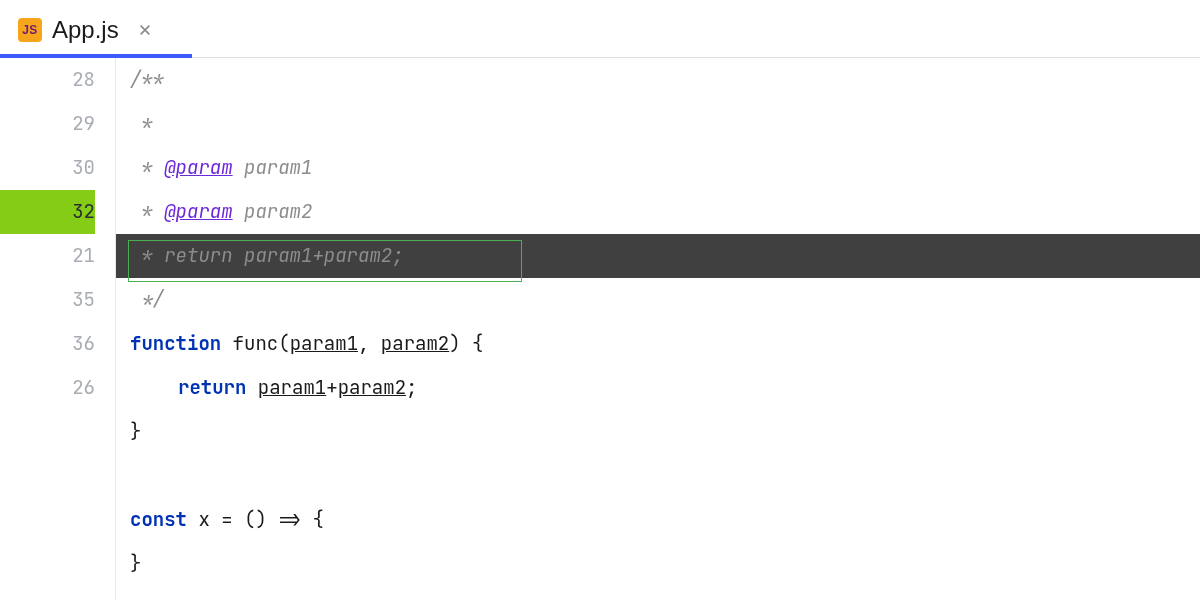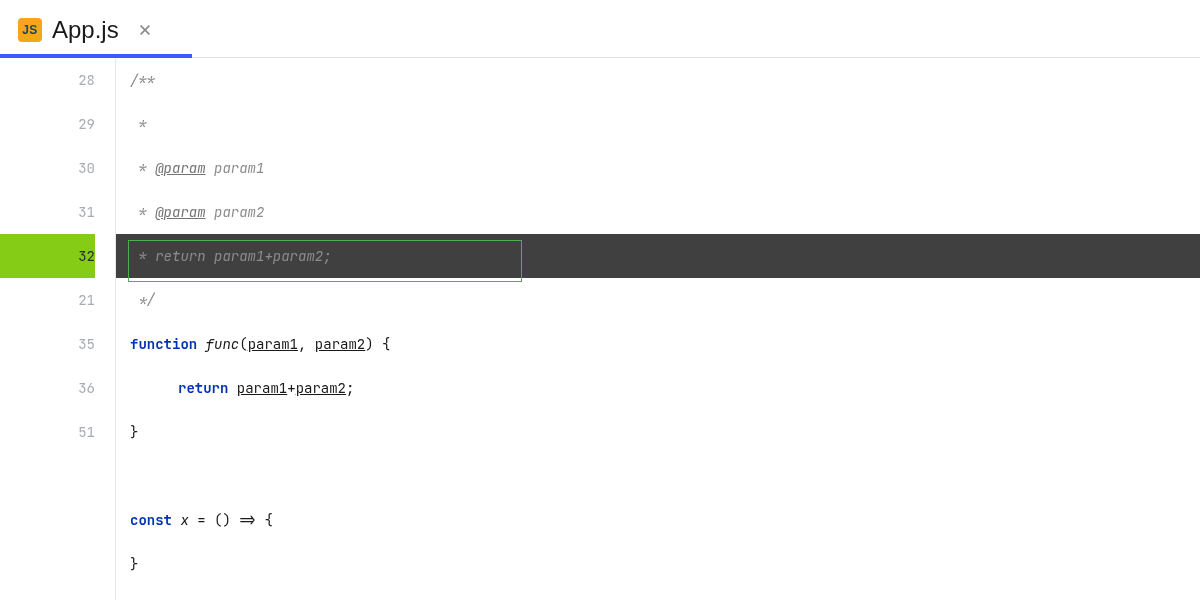--- a/index.html
+++ b/index.html
@@ -37,21 +37,21 @@
     .file-icon {
       width: 24px;
       height: 24px;
       background: #f7a61b;
       border-radius: 4px;
       display: flex;
       align-items: center;
       justify-content: center;
       font-size: 12px;
       font-weight: 700;
-      color: #0c4a6e;
+      color: #701a75;
       letter-spacing: 0.5px;
     }
     .tab-label {
       font-size: 24px;
       color: #1a1a1a;
       font-weight: 400;
     }
     .tab-close {
       display: flex;
       align-items: center;
@@ -60,21 +60,21 @@
       height: 20px;
       color: #888;
       cursor: pointer;
       margin-left: 6px;
     }
     .tab-close svg { width: 14px; height: 14px; }
     .editor {
       display: flex;
       height: calc(600px - 58px);
       font-family: "JetBrains Mono", "Fira Code", Menlo, Consolas, monospace;
-      font-size: 14px;
+      font-size: 19px;
       line-height: 44px;
     }
     .gutter {
       width: 116px;
       border-right: 1px solid #e8e8e8;
       text-align: right;
       padding-right: 20px;
       color: #a8acb3;
       user-select: none;
       background: #ffffff;
@@ -93,23 +93,23 @@
     .line {
       height: 44px;
       padding-left: 14px;
       white-space: pre;
       position: relative;
     }
     .line.current {
       background: #404040;
     }
     .comment { color: #8c8c8c; font-style: italic; }
-    .jsdoc-tag { color: #737373; font-style: italic; text-decoration: underline; }
+    .jsdoc-tag { color: #6d28d9; font-style: italic; text-decoration: underline; }
     .keyword { color: #0033b3; font-weight: bold; }
-    .func-name { color: #1a1a1a; font-style: italic; }
+    .func-name { color: #1a1a1a; }
     .param-def { color: #1a1a1a; text-decoration: underline; }
     .param-use { color: #1a1a1a; text-decoration: underline; }
     .punct { color: #1a1a1a; }
     .indent { display: inline-block; width: 48px; }
     .suggest-box {
       position: absolute;
       border: 1.5px solid #4caf50;
       pointer-events: none;
     }
   </style>
@@ -126,26 +126,25 @@
       </svg>
     </div>
   </div>
 </div>
 
 <div class="editor">
   <div class="gutter">
     <div class="ln">28</div>
     <div class="ln">29</div>
     <div class="ln">30</div>
-    <div class="ln">31</div>
     <div class="ln current">32</div>
     <div class="ln">21</div>
     <div class="ln">35</div>
     <div class="ln">36</div>
-    <div class="ln">51</div>
+    <div class="ln">26</div>
   </div>
   <div class="code">
     <div class="line"><span class="comment">/**</span></div>
     <div class="line"><span class="comment"> *</span></div>
     <div class="line"><span class="comment"> * </span><span class="jsdoc-tag">@param</span><span class="comment"> param1</span></div>
     <div class="line"><span class="comment"> * </span><span class="jsdoc-tag">@param</span><span class="comment"> param2</span></div>
     <div class="line current"><span class="comment"> * return param1+param2;</span></div>
     <div class="line"><span class="comment"> */</span></div>
     <div class="line"><span class="keyword">function</span><span> </span><span class="func-name">func</span><span class="punct">(</span><span class="param-def">param1</span><span class="punct">, </span><span class="param-def">param2</span><span class="punct">) {</span></div>
     <div class="line"><span class="indent"></span><span class="keyword">return</span><span> </span><span class="param-use">param1</span><span class="punct">+</span><span class="param-use">param2</span><span class="punct">;</span></div>

